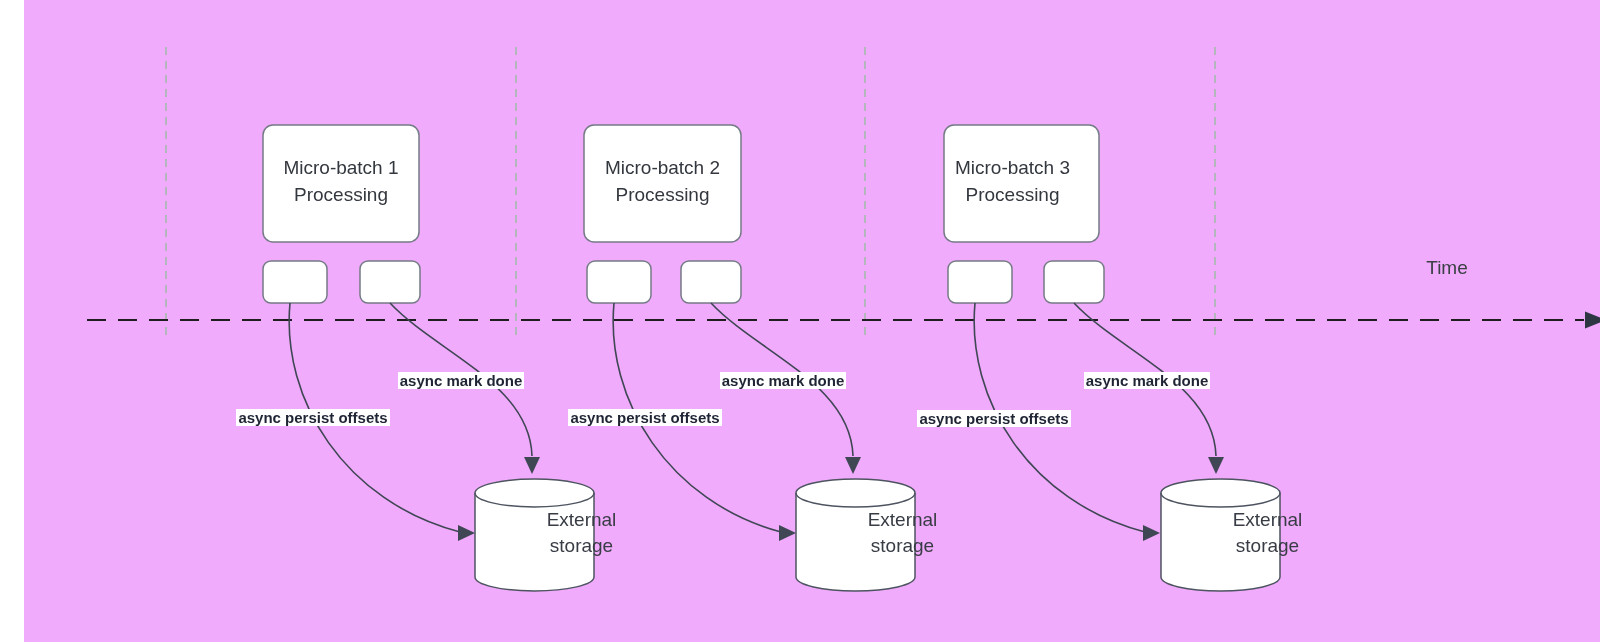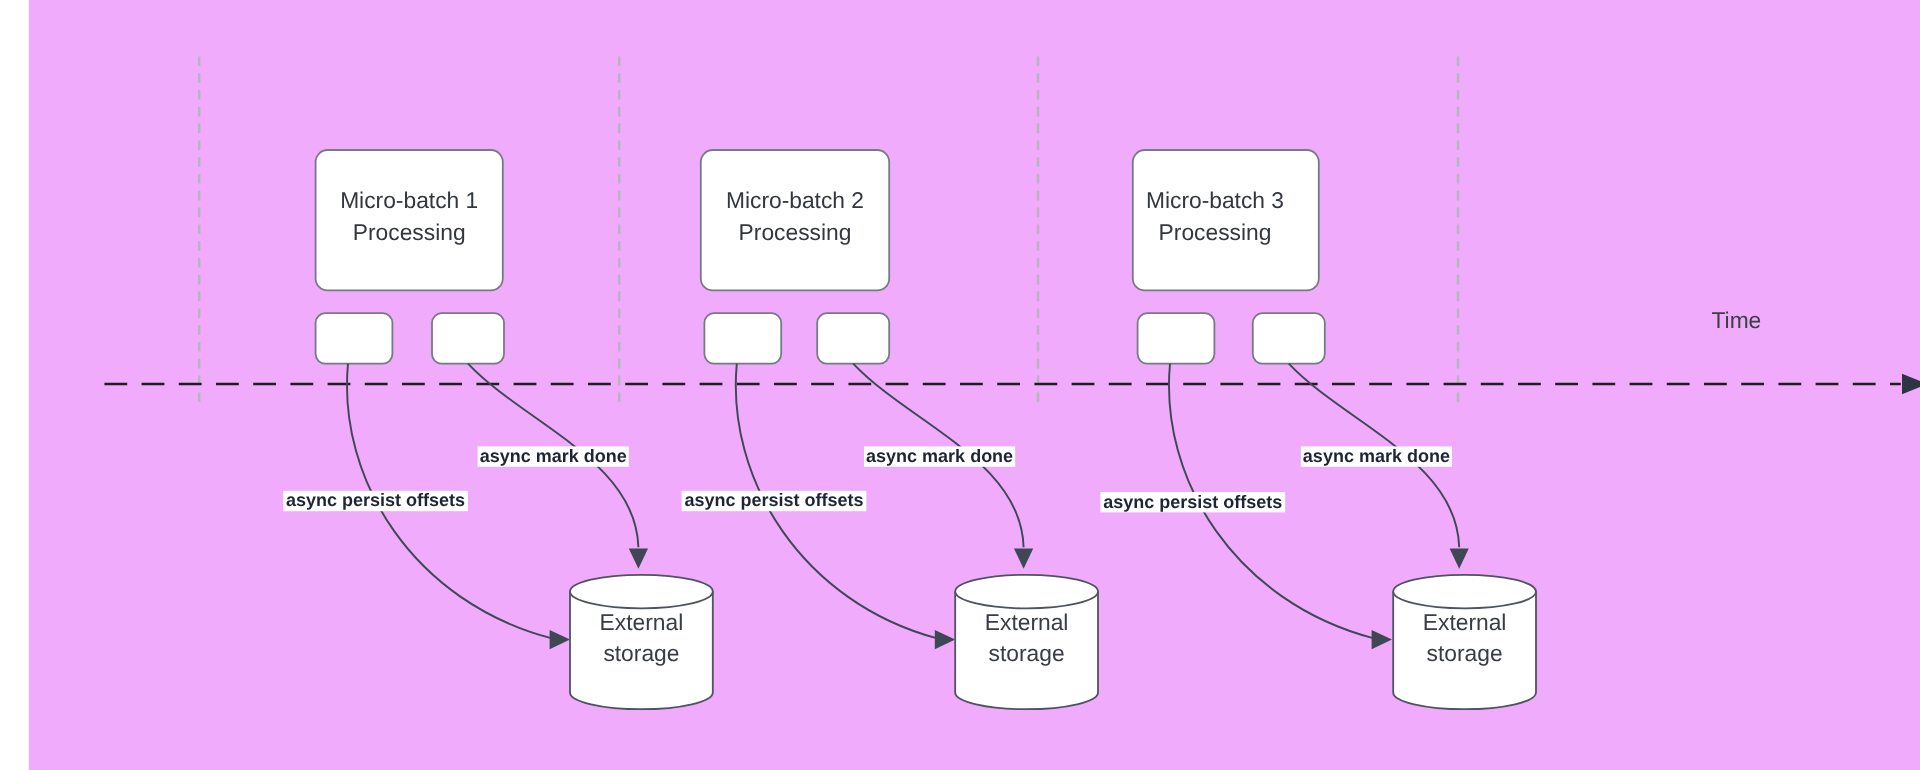--- a/index.html
+++ b/index.html
@@ -28,20 +28,21 @@
     line-height: 27px;
     color: #33373e;
   }
   .cyl-label {
     position: absolute;
     width: 119px;
     text-align: center;
     font-size: 19px;
     line-height: 26px;
     color: #383c44;
+    padding-left: 47px;
   }
   .edge-label {
     position: absolute;
     text-align: center;
     font-size: 15px;
     font-weight: bold;
     line-height: 17px;
     color: #1f2534;
   }
   .edge-label span {

